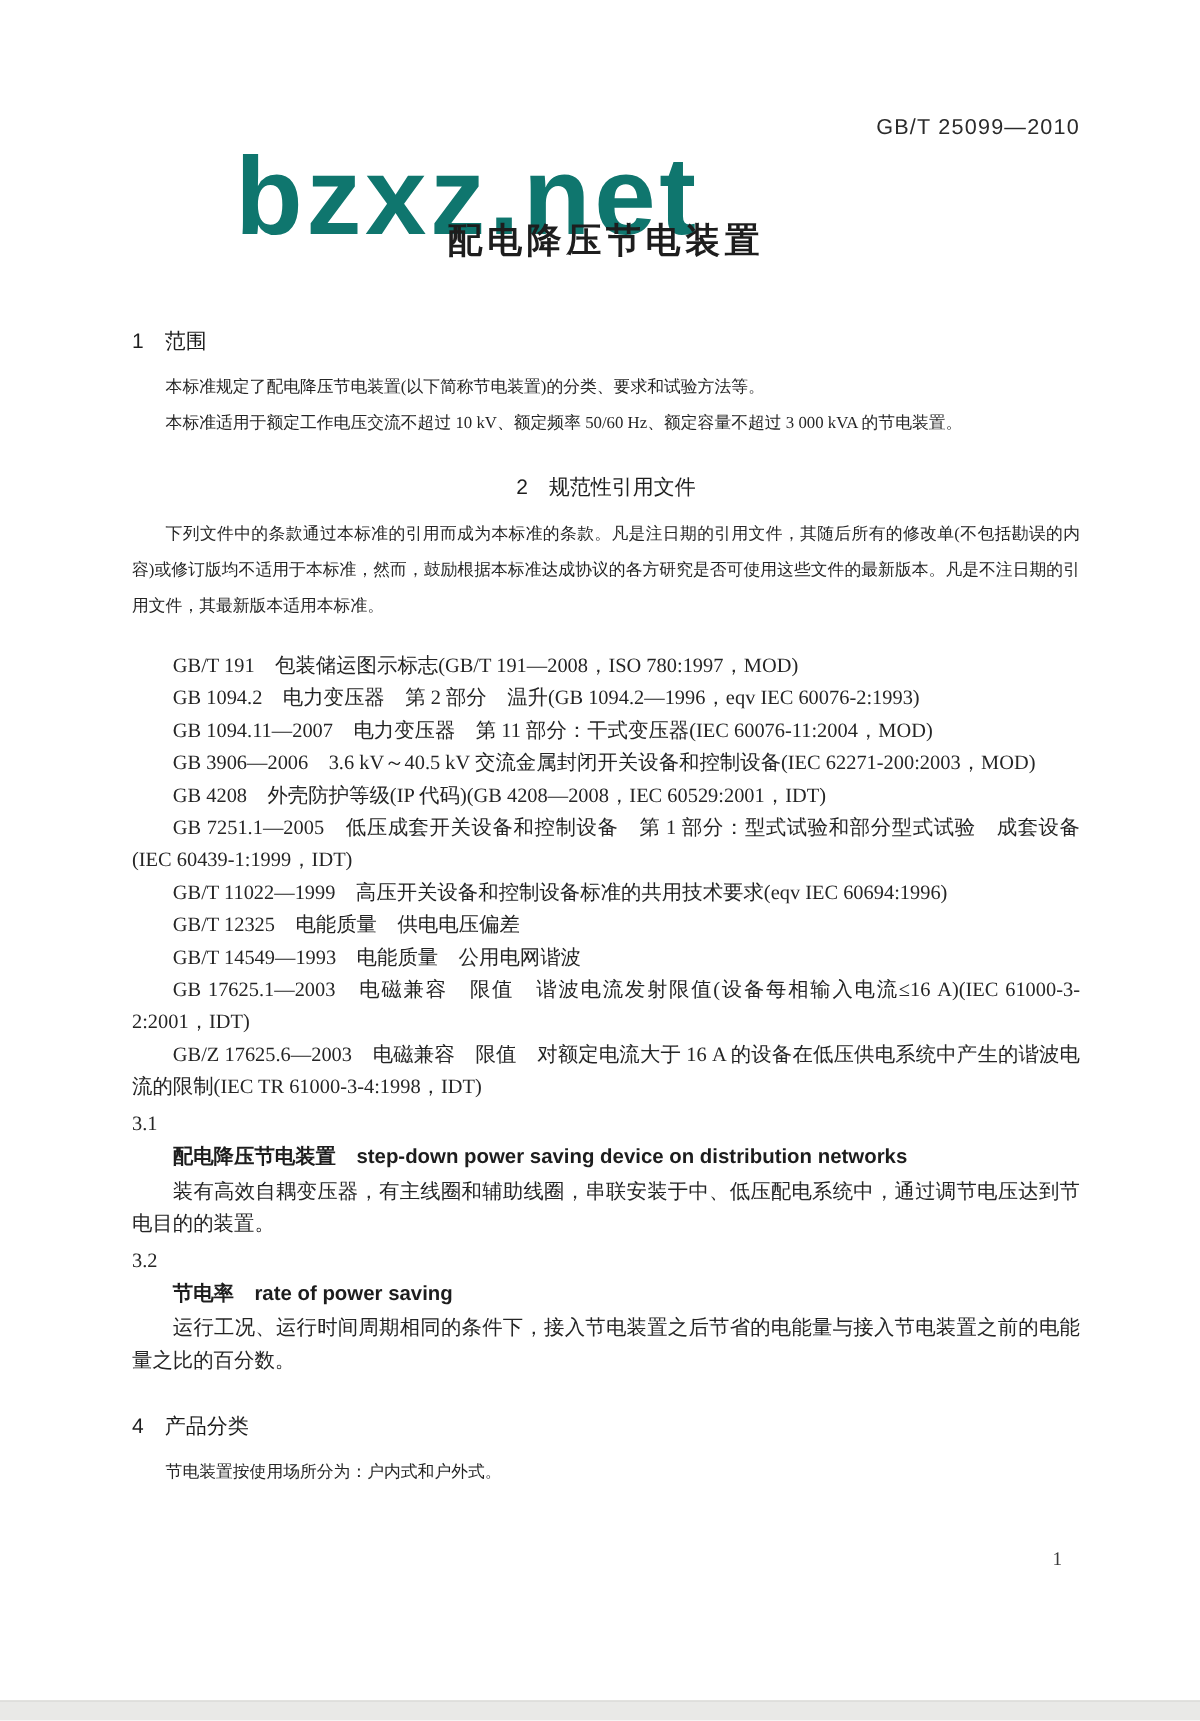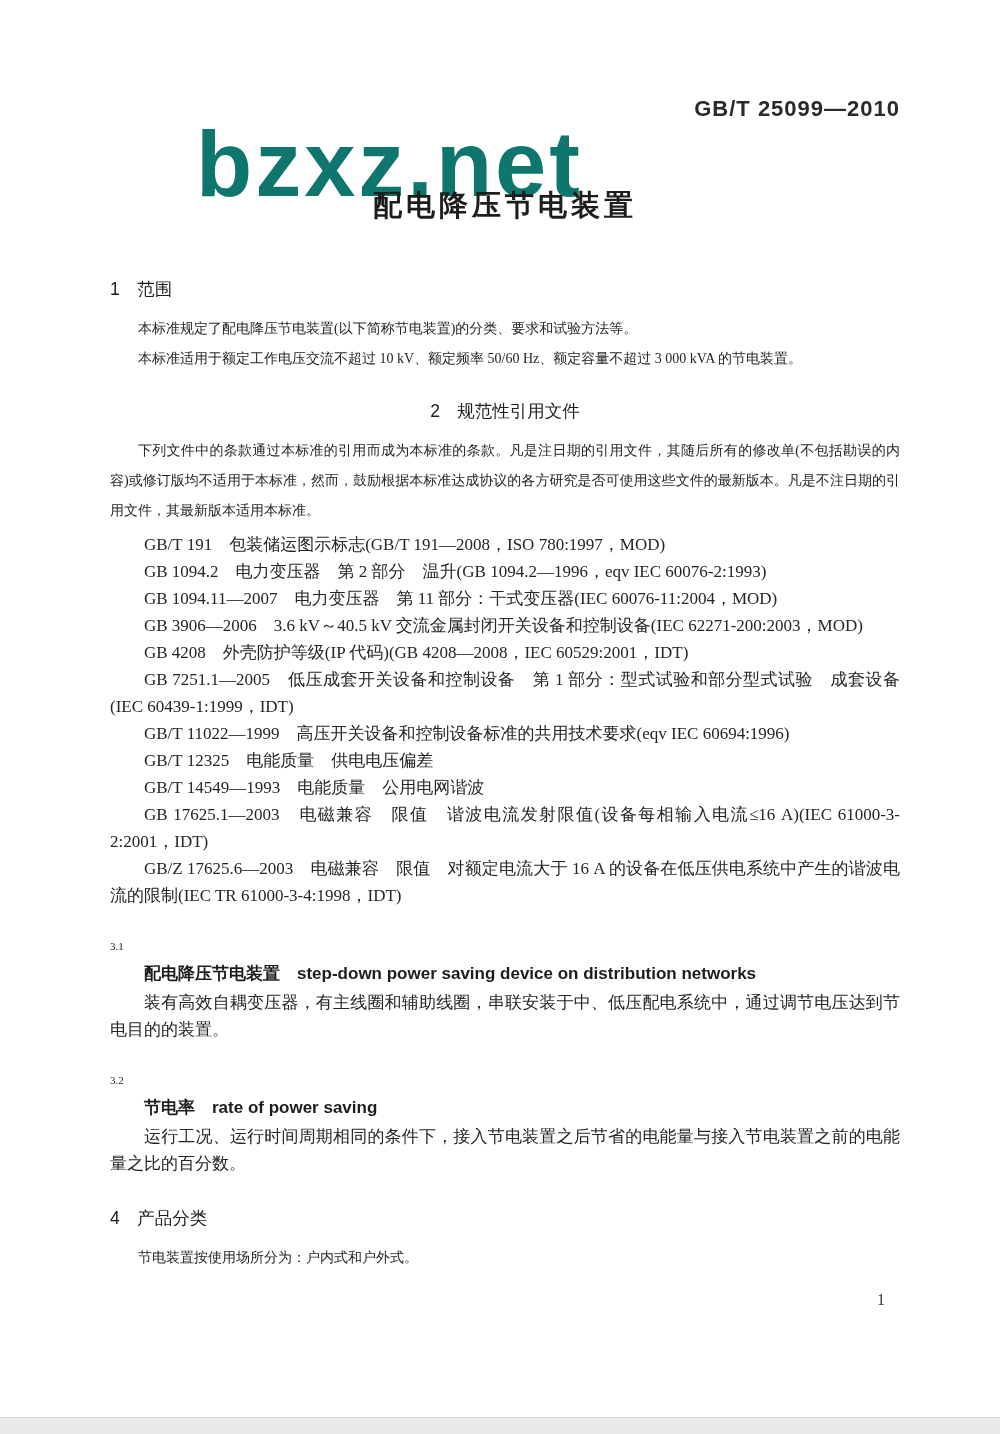--- a/index.html
+++ b/index.html
@@ -29,22 +29,22 @@
     position: absolute;
     left: 110px;
     top: 0;
     width: 790px;
     z-index: 1;
   }
   .std-code {
     margin-top: 96px;
     text-align: right;
     font-family: "Liberation Sans", sans-serif;
-    font-weight: bold;
-    font-size: 22px;
+    font-weight: normal;
+    font-size: 18px;
     letter-spacing: 1px;
     color: #2a2a2a;
   }
   .doc-title {
     margin-top: 64px;
     text-align: center;
     font-family: "Liberation Sans", sans-serif;
     font-weight: bold;
     font-size: 29px;
     letter-spacing: 4px;
@@ -68,24 +68,24 @@
     text-align: justify;
     text-indent: 2em;
   }
   .para.tight { margin-top: 0; }
   .ref-item {
     font-size: 17px;
     line-height: 27px;
     text-align: justify;
     text-indent: 2em;
   }
-  .ref-list { margin-top: 5px; }
+  .ref-list { margin-top: 20px; }
   .term-number {
-    margin-top: 24px;
-    font-size: 11px;
+    margin-top: 4px;
+    font-size: 17px;
     line-height: 27px;
   }
   .term-name {
     font-size: 17px;
     line-height: 27px;
     font-weight: bold;
     text-indent: 2em;
     font-family: "Liberation Sans", sans-serif;
     color: #1d1d1d;
   }

